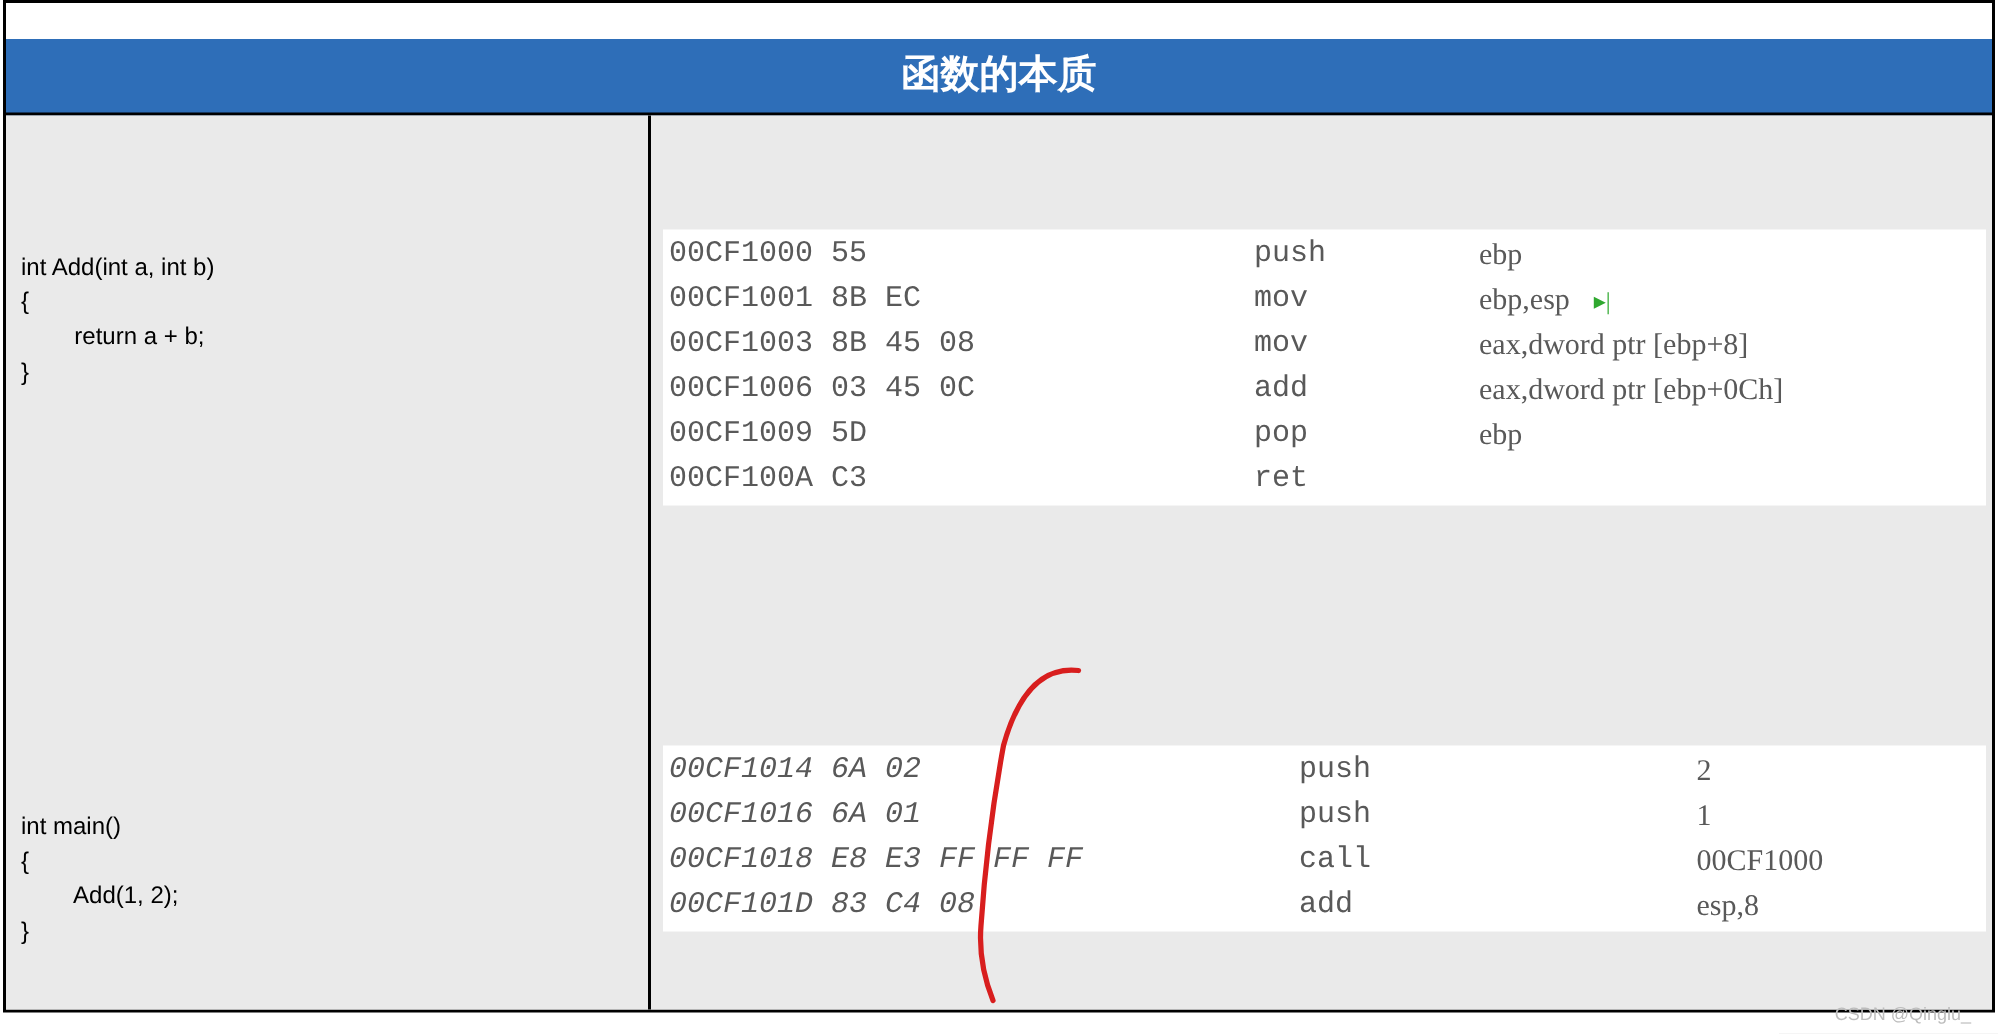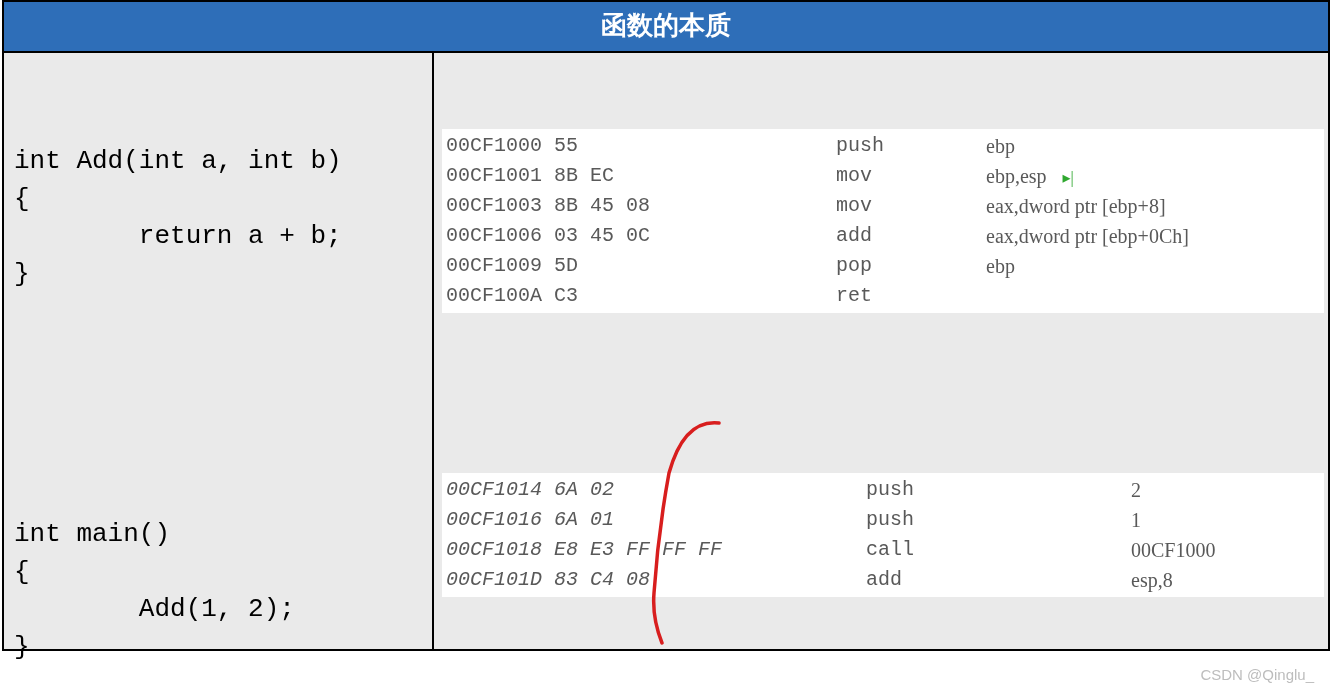--- a/index.html
+++ b/index.html
@@ -19,40 +19,41 @@
   }
   .header {
     background: #2e6eb8;
     color: #fff;
     text-align: center;
     font-weight: bold;
     font-size: 26px;
     padding: 6px 0 8px 0;
     border-bottom: 2px solid #000;
     font-family: "Microsoft YaHei","SimHei",sans-serif;
+    margin-top: 24px;
   }
   .body-row {
     display: flex;
     background: #eaeaea;
     height: 596px;
   }
   .left-cell {
     width: 430px;
     border-right: 2px solid #000;
     padding: 0;
     position: relative;
   }
   .right-cell {
     flex: 1;
     padding: 0;
     position: relative;
   }
   .code-block {
-    font-family: Liberation Mono, monospace;
-    font-size: 26px;
+    font-family: Liberation Sans, sans-serif;
+    font-size: 16px;
     color: #000;
     white-space: pre;
     line-height: 1.45;
   }
   .left-top {
     position: absolute;
     top: 90px;
     left: 10px;
   }
   .left-bottom {
@@ -87,21 +88,21 @@
     padding-left: 16px;
   }
   .red-curve {
     position: absolute;
     pointer-events: none;
   }
   .watermark {
     position: absolute;
     right: 18px;
     bottom: 6px;
-    font-size: 15px;
+    font-size: 12px;
     color: #bdbdbd;
     font-family: Arial, sans-serif;
   }
 </style>
 </head>
 <body>
 
 <div class="frame">
   <div class="header">函数的本质</div>
   <div class="body-row">

